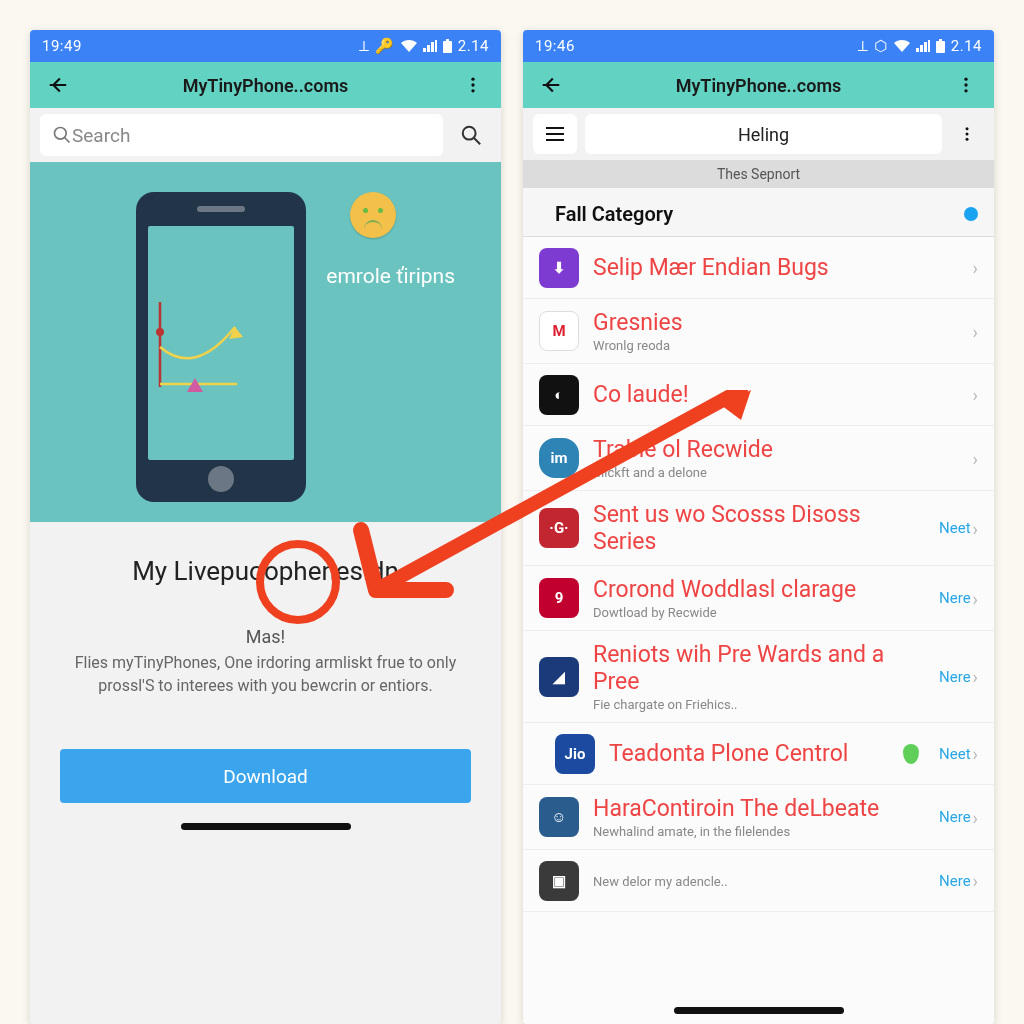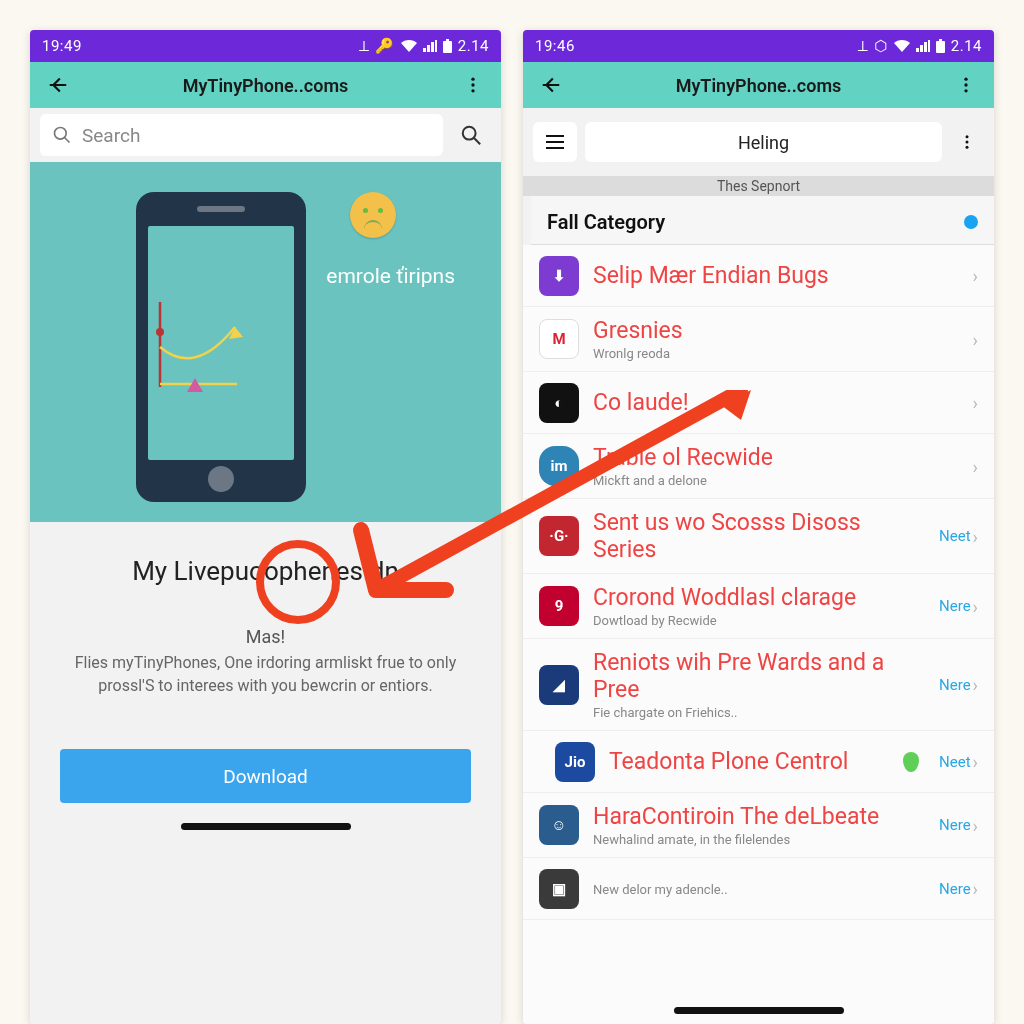--- a/index.html
+++ b/index.html
@@ -22,21 +22,21 @@
     background: #f2f2f2;
     border-radius: 4px;
     box-shadow: 0 2px 8px rgba(0,0,0,0.15);
     overflow: hidden;
     display: flex;
     flex-direction: column;
     position: relative;
   }
   
   .statusbar {
-    background: #6d28d9;
+    background: #3b82f6;
     color: #fff;
     display: flex;
     align-items: center;
     justify-content: space-between;
     padding: 6px 12px;
     font-size: 15px;
     height: 32px;
     letter-spacing: 0.5px;
   }
   .statusbar .right {
@@ -78,21 +78,20 @@
     align-items:center;
   }
   .search-box {
     flex:1;
     background:#fff;
     border-radius:6px;
     height:42px;
     display:flex;
     align-items:center;
     padding:0 12px;
-    gap:10px;
     color:#888;
     font-size:19px;
   }
   .search-trailing {
     width:40px; height:40px; display:flex;align-items:center;justify-content:center;color:#333;
   }
   
   .hero {
     background:#6ac3be;
     height: 360px;
@@ -165,41 +164,41 @@
   }
   .nav-handle {
     margin: 20px auto 0 auto;
     width: 170px; height: 7px; border-radius: 4px; background:#111;
   }
   
   .tab-row {
     background:#f2f2f2;
     display:flex;
     align-items:center;
-    padding: 14px 10px;
+    padding: 6px 10px;
     gap:8px;
   }
   .hamburger-chip {
     width:44px;height:40px;background:#fff;border-radius:6px;display:flex;align-items:center;justify-content:center;
   }
   .tab-chip {
     flex:1;background:#fff;border-radius:6px;height:40px;display:flex;align-items:center;justify-content:center;
     font-size:18px;color:#222;
   }
   .tab-dots { width:34px;height:40px;display:flex;align-items:center;justify-content:center;color:#222;}
   .thin-bar {
-    background:#dcdcdc; height:20px; display:flex;align-items:center;justify-content:center;
+    background:#dcdcdc; height:28px; display:flex;align-items:center;justify-content:center;
     font-size:14px;color:#555;
   }
   .section-header {
     background:#f6f6f6;
     display:flex;align-items:center;justify-content:space-between;
-    padding: 14px 16px 10px 16px;
+    padding: 14px 16px 10px 32px;
     border-bottom:1px solid #ddd;
-    font-size:20px;font-weight:600;color:#111;margin-left:8px;
+    font-size:20px;font-weight:600;color:#111;
   }
   .info-dot { width:14px;height:14px;border-radius:50%;background:#1aa3f0;}
   .list { background:#fbfbfb; flex:1; overflow:hidden;}
   .row {
     display:flex;align-items:center;gap:14px;
     padding:10px 16px;
     border-bottom:1px solid #eee;
     min-height:62px;
   }
   .row .icon { width:40px;height:40px;border-radius:8px;flex-shrink:0;display:flex;align-items:center;justify-content:center;color:#fff;font-weight:700;font-size:15px;}

